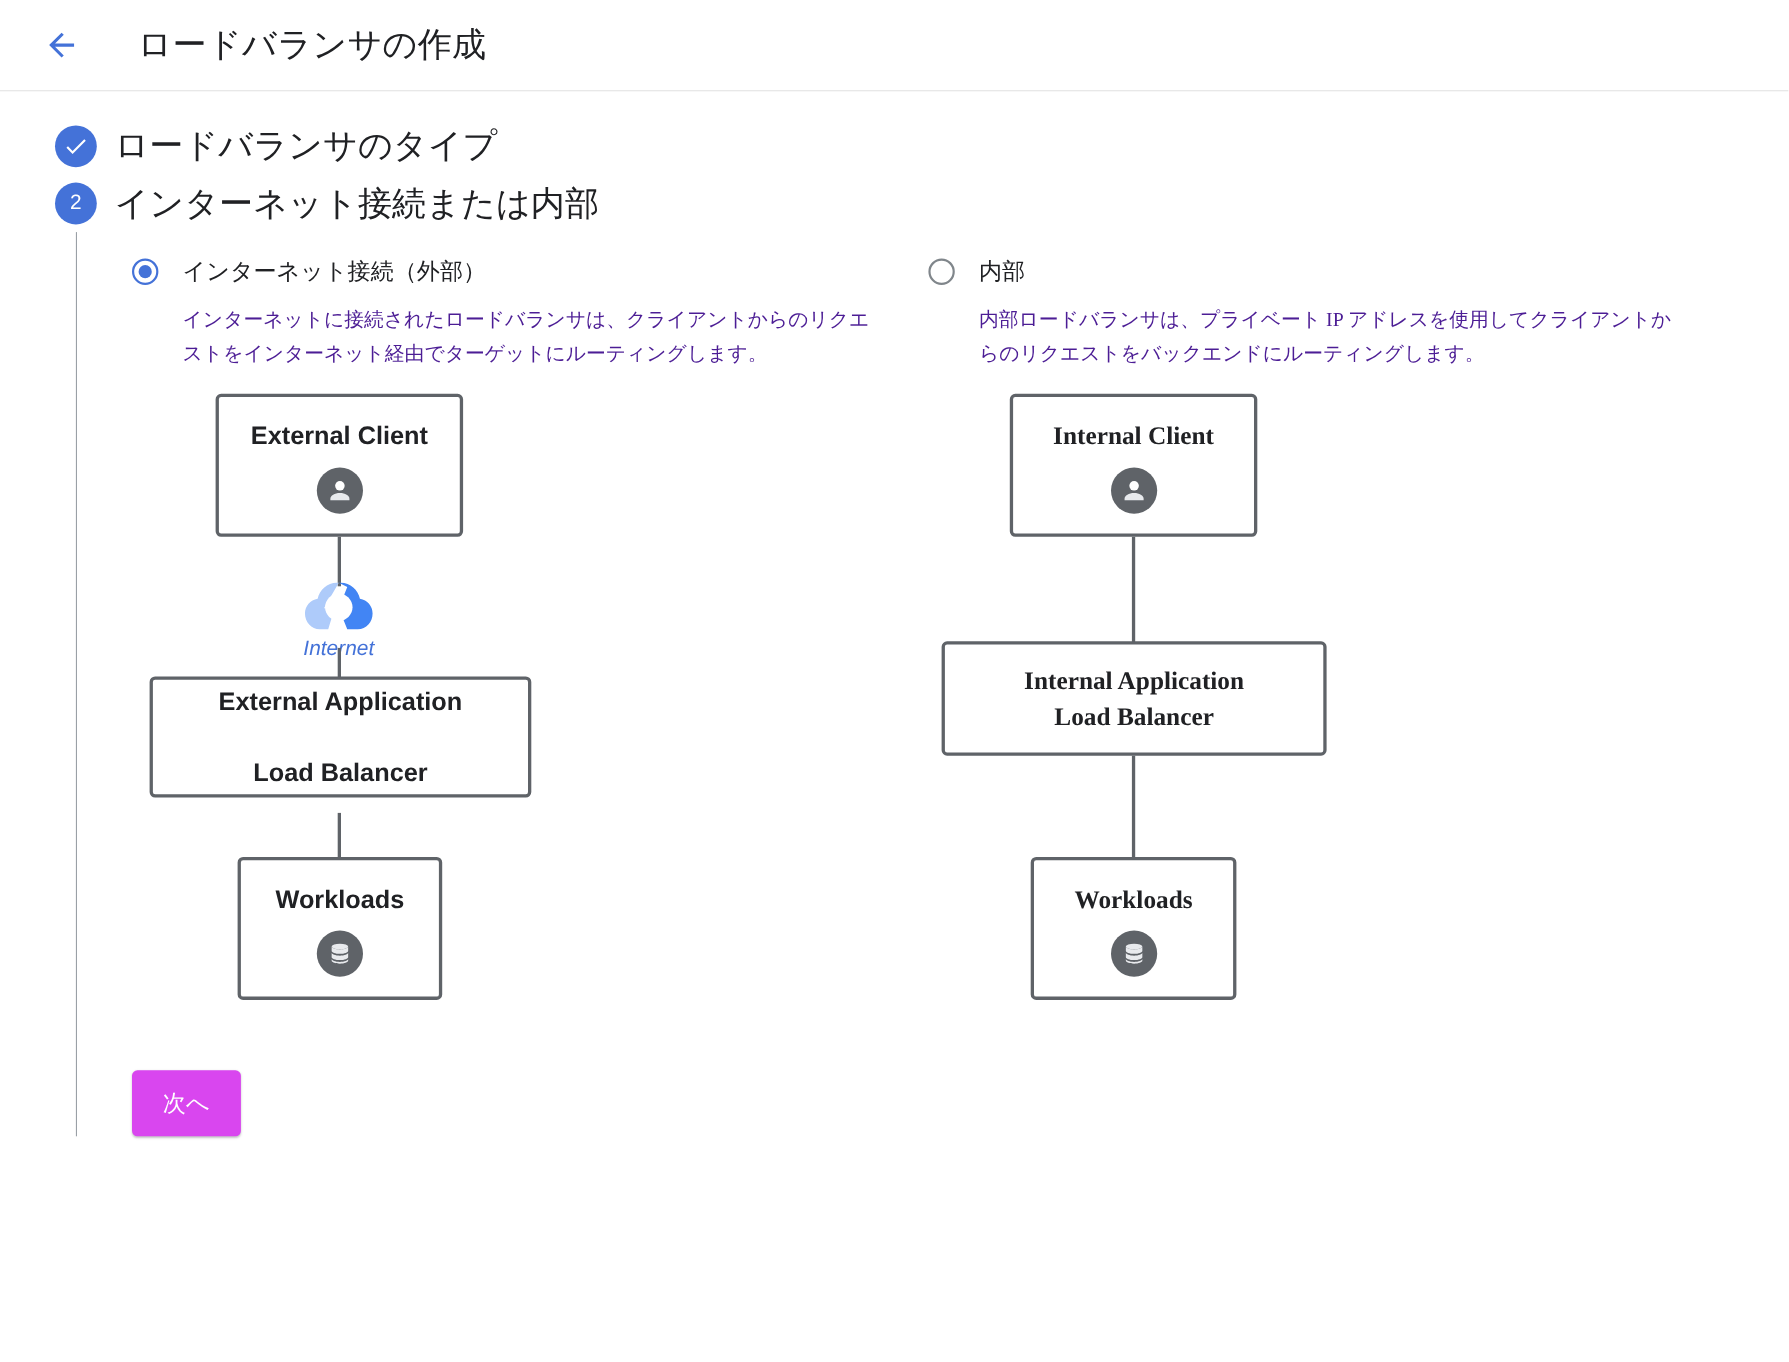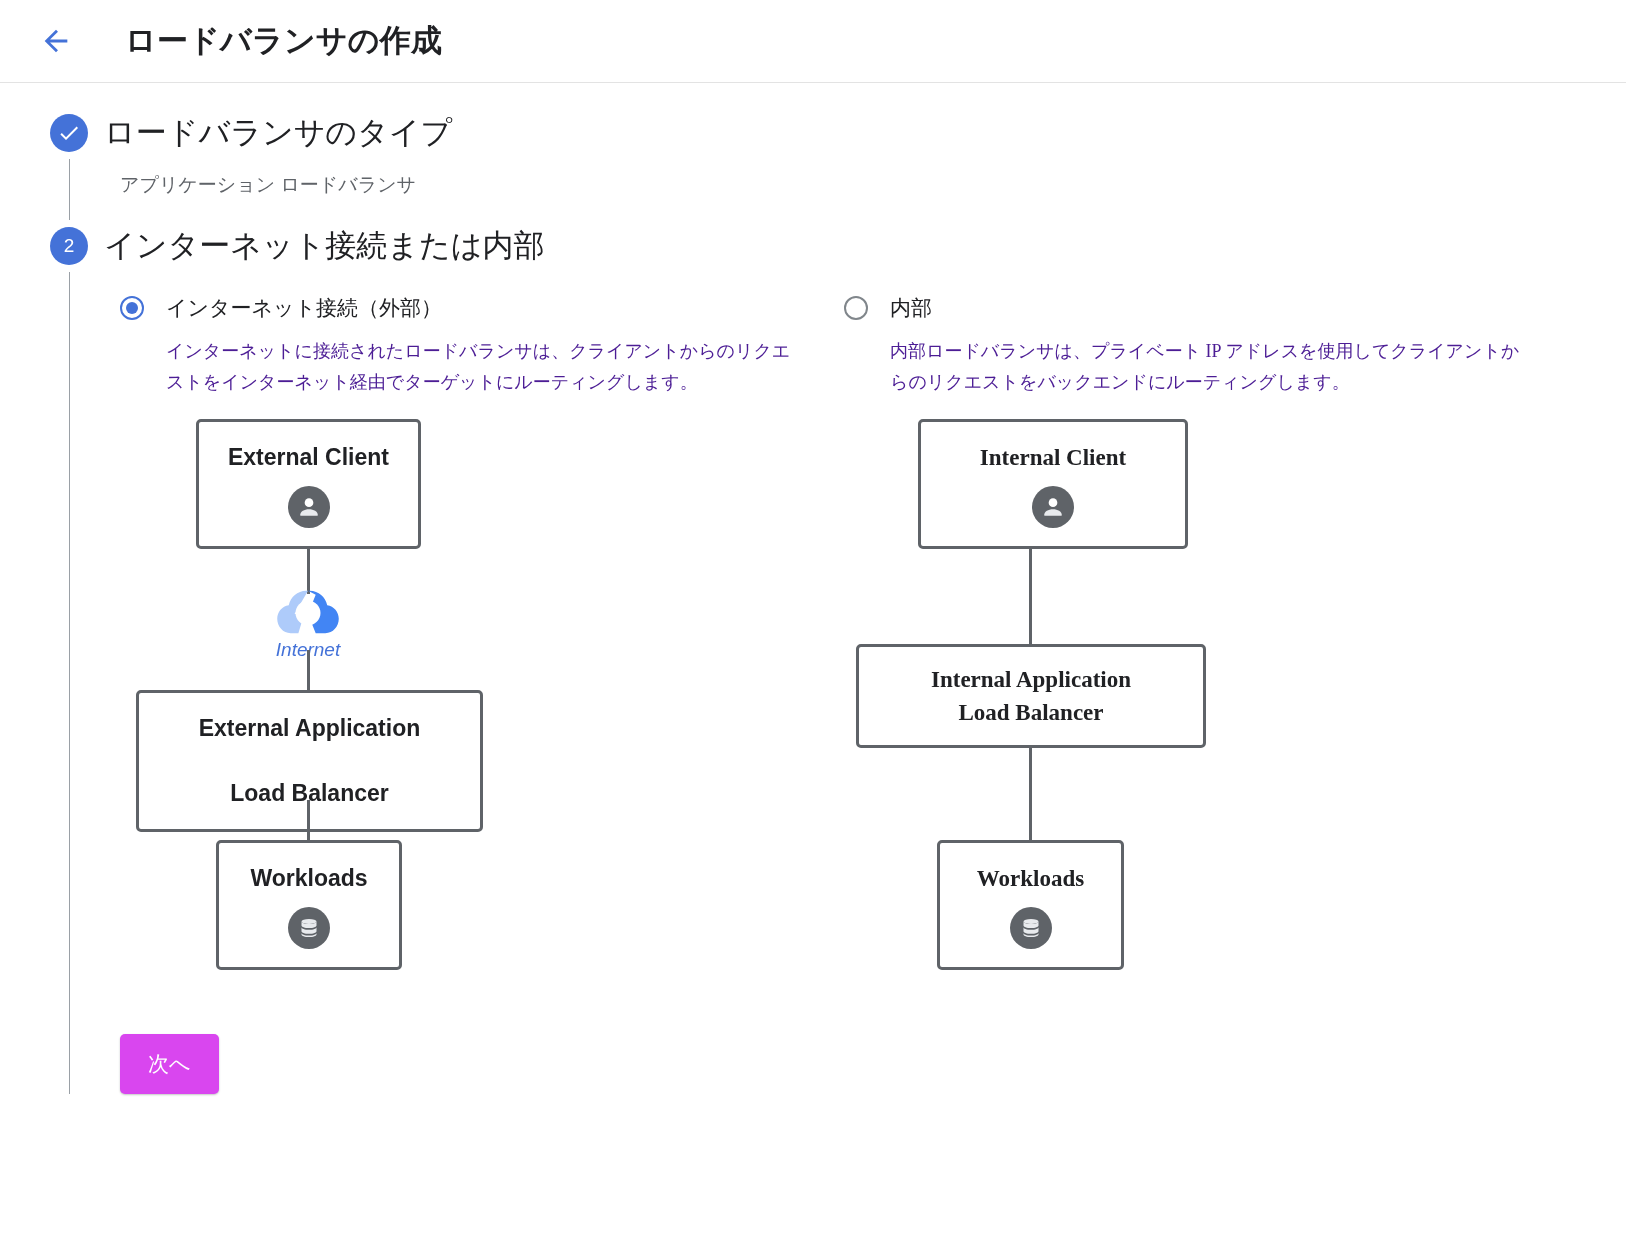--- a/index.html
+++ b/index.html
@@ -30,21 +30,21 @@
     margin-left: 32px;
     display: flex;
     align-items: center;
     justify-content: center;
     border-radius: 50%;
     cursor: pointer;
   }
   .back-btn svg { display: block; }
   .page-title {
     font-size: 31px;
-    font-weight: 700;
+    font-weight: 400;
     color: #202124;
     margin-left: 45px;
     letter-spacing: 0.2px;
     white-space: nowrap;
   }
 
   
   .stepper {
     position: relative;
     padding-top: 24px;
@@ -241,23 +241,20 @@
     <div class="step-head">
       <div class="step-marker">
         <span>
           <svg width="24" height="24" viewBox="0 0 24 24" fill="none">
             <path d="M9 16.2 4.8 12l-1.4 1.4L9 19 21 7l-1.4-1.4L9 16.2z" fill="#ffffff"></path>
           </svg>
         </span>
       </div>
       <div class="step-title">ロードバランサのタイプ</div>
     </div>
-    <div class="step-body">
-      <div class="step-summary">アプリケーション ロードバランサ</div>
-    </div>
   </div>
 
   <div class="step">
     <div class="step-head">
       <div class="step-marker">2</div>
       <div class="step-title">インターネット接続または内部</div>
     </div>
 
     <div class="step-body">
       <div class="options">
@@ -290,21 +287,21 @@
                   <path d="M32 4c10-1 18 6 20 15 7 1 12 7 12 14 0 8-6 15-14 15H40l-8-20 8-20z" fill="#4285f4"></path>
                   <path d="M32 14c7 0 13 6 13 13s-6 13-13 13-13-6-13-13 6-13 13-13z" fill="#ffffff"></path>
                   <path d="M22 26h20v8H22z" fill="#ffffff"></path>
                 </svg>
               </span>
               <div class="cloud-label">Internet</div>
             </div>
 
             <div class="connector" style="left:187px; top:238px; height:43px;"></div>
 
-            <div class="node" style="left:16px; top:278px; width:347px; height:142px;gap:32px;">
+            <div class="node" style="left:16px; top:264px; width:347px; height:110px;gap:32px;">
               <div class="node-label two-line">External Application</div>
               <div class="node-label two-line">Load Balancer</div>
             </div>
 
             <div class="connector" style="left:187px; top:388px; height:42px;"></div>
 
             <div class="node" style="left:96px; top:428px; width:186px; height:130px;">
               <div class="node-label">Workloads</div>
               <div class="node-icon">
                 <svg width="24" height="24" viewBox="0 0 24 24">
@@ -320,21 +317,21 @@
 
         <div class="option-col right">
           <div class="radio-row">
             <div class="radio"></div>
             <div class="radio-label">内部</div>
           </div>
           <div class="option-desc">内部ロードバランサは、プライベート IP アドレスを使用してクライアントからのリクエストをバックエンドにルーティングします。</div>
 
           <div class="diagram">
 
-            <div class="node" style="left:74px; top:7px; width:270px; height:130px;">
+            <div class="node" style="left:74px; top:7px; width:225px; height:130px;">
               <div class="node-label">Internal Client</div>
               <div class="node-icon">
                 <svg width="26" height="26" viewBox="0 0 24 24">
                   <circle cx="12" cy="8" r="4" fill="#ffffff"></circle>
                   <path d="M12 14c-4.4 0-8 2.2-8 4.8V20h16v-1.2C20 16.2 16.4 14 12 14z" fill="#e8eaed"></path>
                 </svg>
               </div>
             </div>
 
             <div class="connector" style="left:185px; top:137px; height:96px;"></div>

